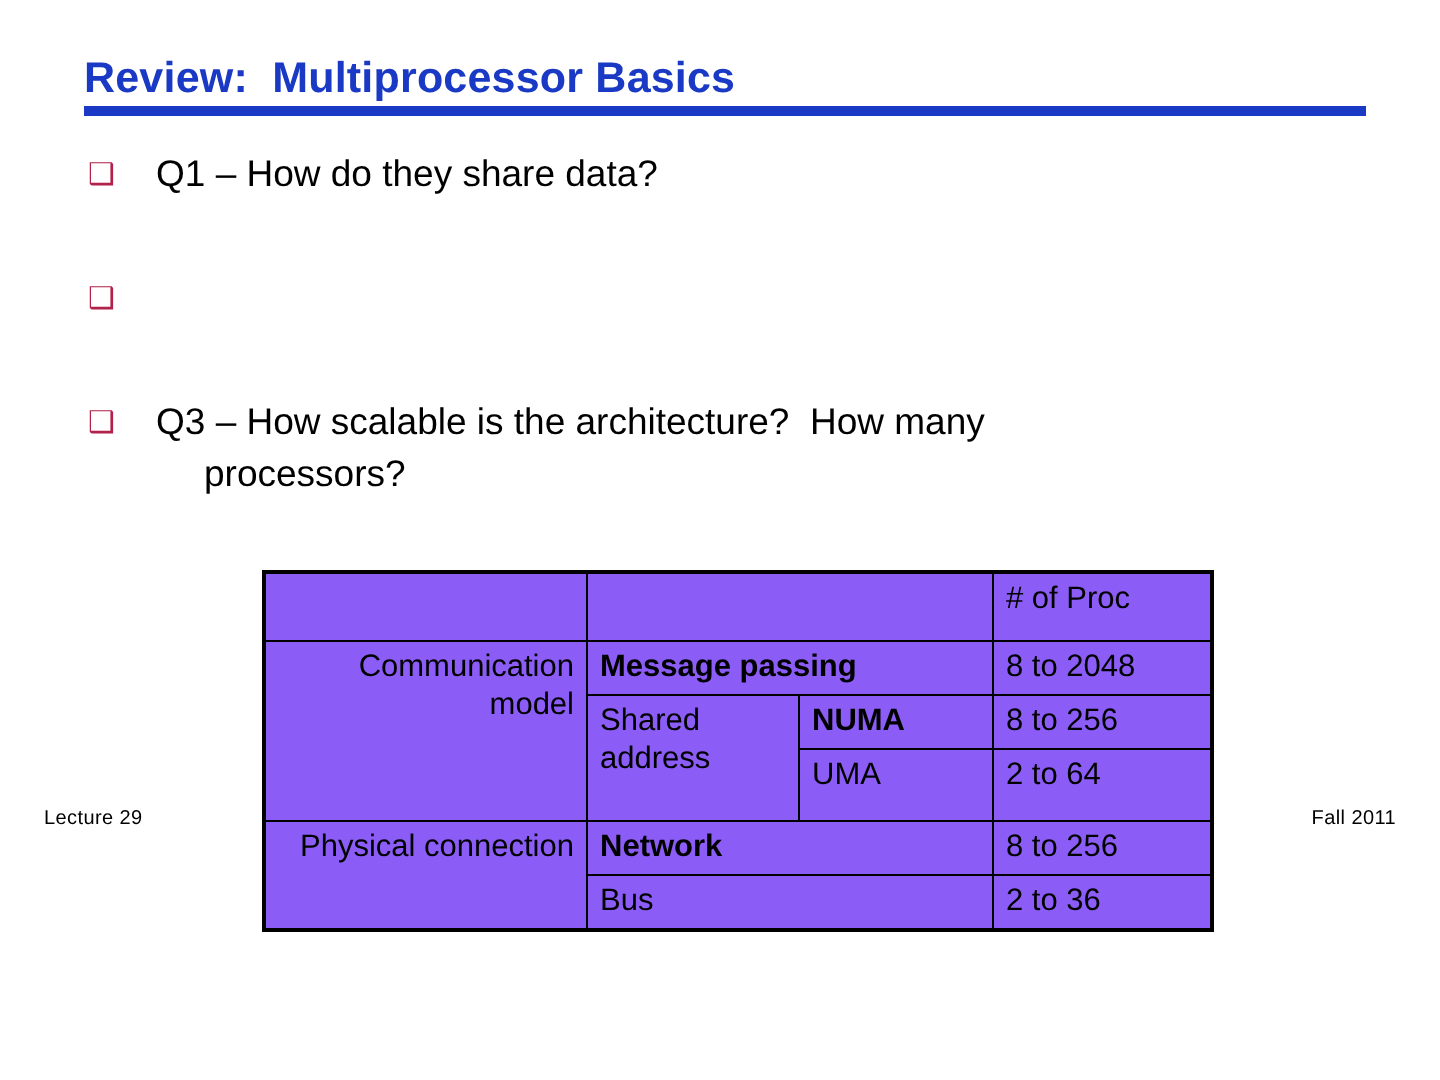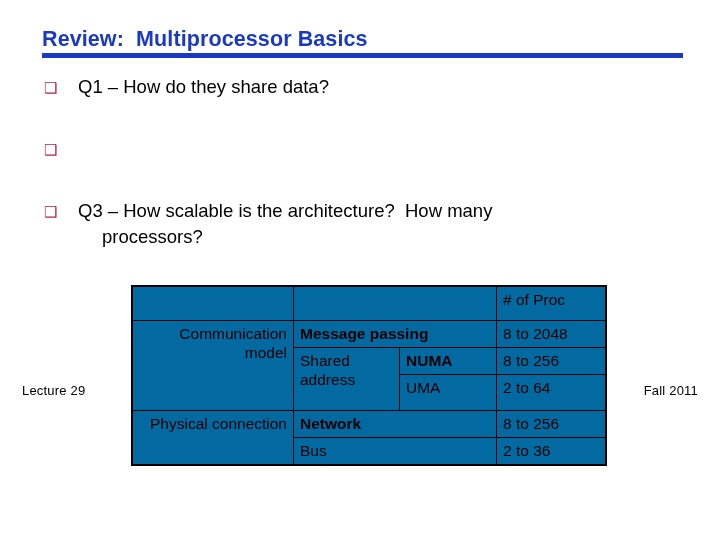--- a/index.html
+++ b/index.html
@@ -78,21 +78,21 @@
   
   .tbl-wrap {
     position: absolute;
     left: 131px;
     top: 285px;
   }
   table.spec {
     border-collapse: collapse;
     border: 2px solid #000000;
     table-layout: fixed;
-    background: #0369a1;
+    background: #8b5cf6;
   }
   table.spec td {
     border: 1px solid #000000;
     font-size: 15.5px;
     line-height: 19px;
     padding: 3px 6px 4px 6px;
     vertical-align: top;
     color: #000000;
     font-family: "Liberation Sans", sans-serif;
   }
@@ -101,22 +101,22 @@
   td.c-sub     { width: 84px;  }
   td.c-mid2    { width: 177px; }
   td.c-count   { width: 96px;  }
   td.hdr-blank { height: 26px; }
   td.accent    { color: #b2214a; font-weight: bold; }
   td.tall      { height: 28px; }
 
   
   .footer-left, .footer-right {
     position: absolute;
-    bottom: 21px;
-    font-size: 13px;
+    bottom: 4px;
+    font-size: 10px;
     color: #000000;
     letter-spacing: 0.2px;
   }
   .footer-left  { left: 22px; }
   .footer-right { right: 22px; }
 </style>
 </head>
 <body>
 
 <div class="slide">

